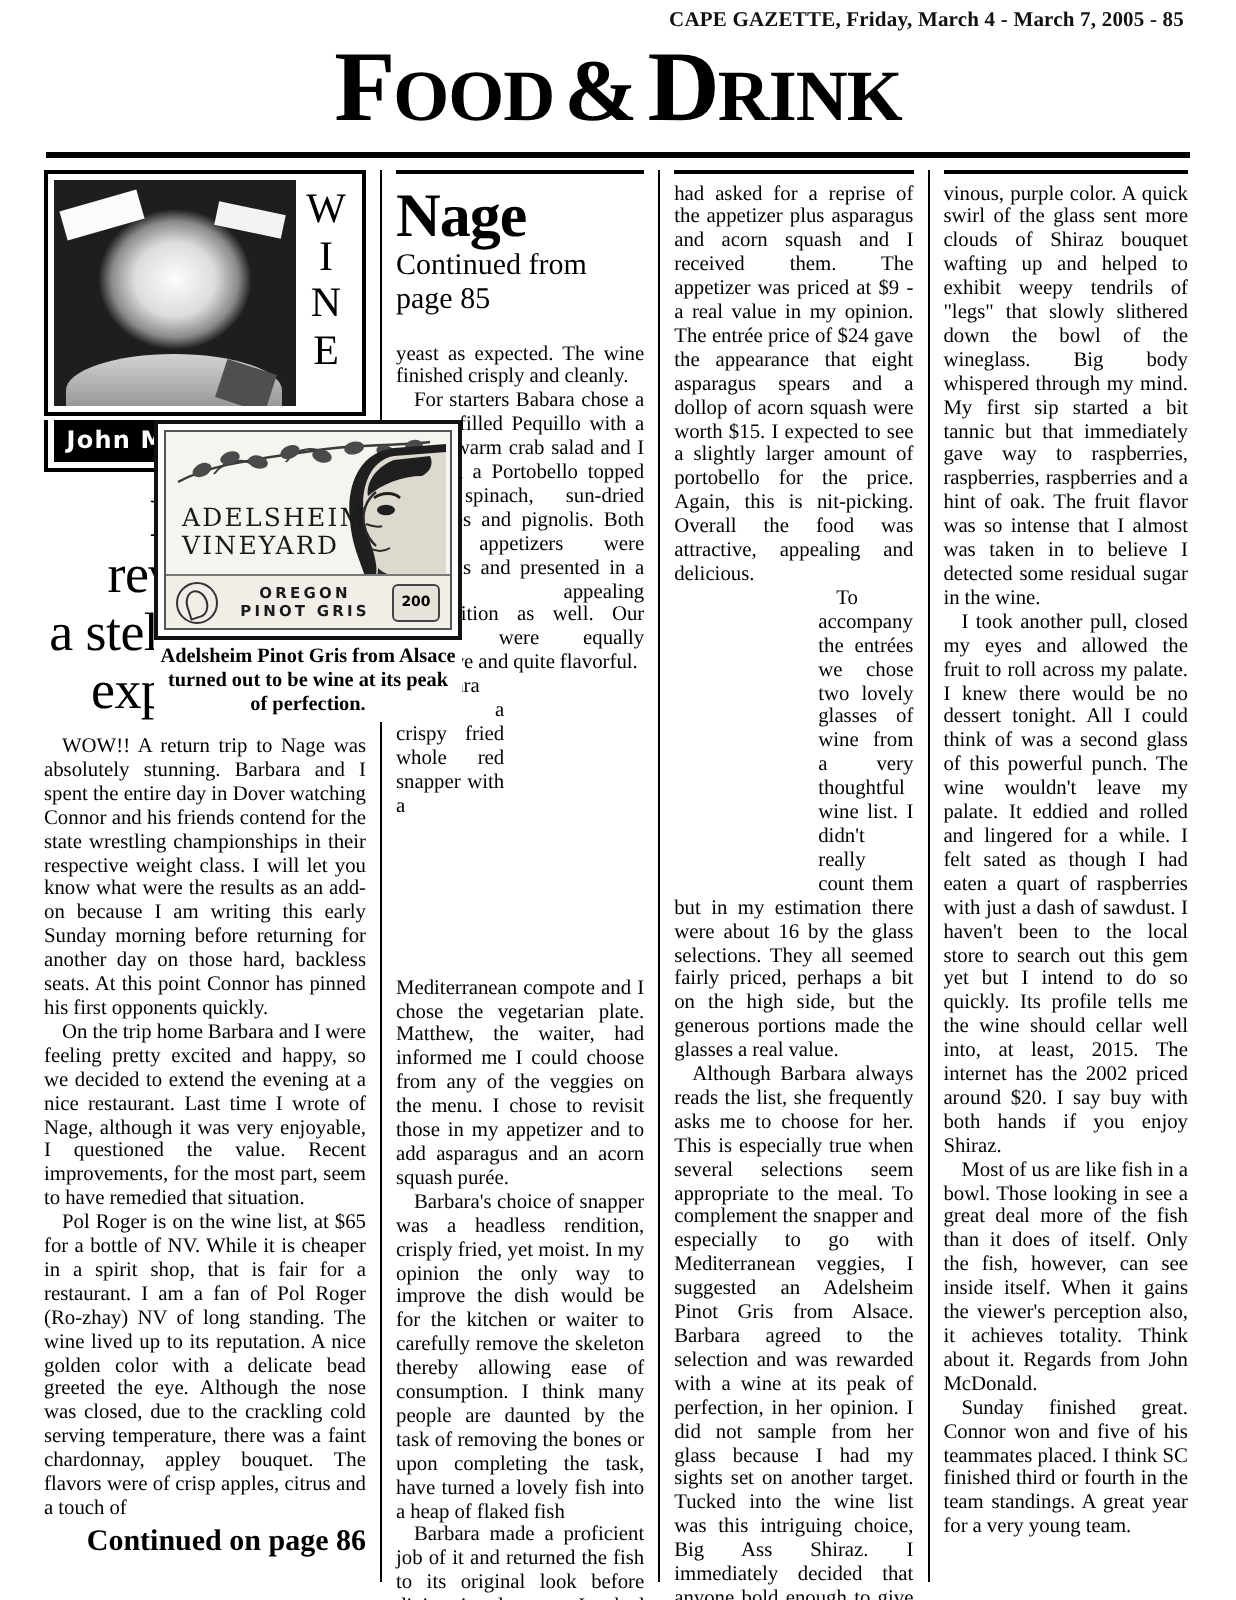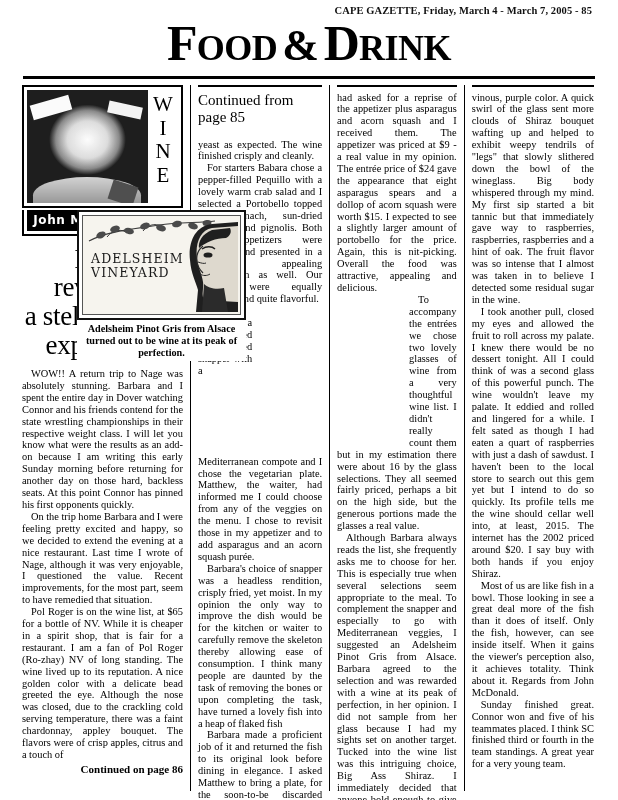--- a/index.html
+++ b/index.html
@@ -184,21 +184,21 @@
   }
   .jump-line {
     font-family: "Liberation Serif", "DejaVu Serif", serif;
     font-weight: normal;
     font-size: 15px;
     margin-bottom: 13px;
   }
   .jump-end {
     font-family: "Liberation Serif", "DejaVu Serif", serif;
     font-weight: bold;
-    font-size: 11px;
+    font-size: 15px;
     text-align: right;
     margin-top: 2px;
   }
 
   
   p.body {
     font-family: "Liberation Serif", "DejaVu Serif", serif;
     font-size: 10.4px;
     line-height: 11.9px;
     text-align: justify;
@@ -208,21 +208,21 @@
     -webkit-hyphens: auto;
     word-spacing: -0.1px;
   }
   p.body.noind { text-indent: 0; }
 
   
   .figure {
     position: absolute;
     left: 77px;
     top: 210px;
-    width: 169px;
+    width: 154px;
     z-index: 5;
     background: #fff;
   }
   .label-frame {
     border: 2px solid #111;
     padding: 3px;
     background: #fff;
   }
   .label-inner {
     border: 1px solid #555;
@@ -371,20 +371,21 @@
         </div>
 
       <p class="body">WOW!! A return trip to Nage was absolutely stunning. Barbara and I spent the entire day in Dover watching Connor and his friends contend for the state wrestling championships in their respective weight class. I will let you know what were the results as an add-on because I am writing this early Sunday morning before returning for another day on those hard, backless seats. At this point Connor has pinned his first opponents quickly.</p>
       <p class="body">On the trip home Barbara and I were feeling pretty excited and happy, so we decided to extend the evening at a nice restaurant. Last time I wrote of Nage, although it was very enjoyable, I questioned the value. Recent improvements, for the most part, seem to have remedied that situation.</p>
       <p class="body">Pol Roger is on the wine list, at $65 for a bottle of NV. While it is cheaper in a spirit shop, that is fair for a restaurant. I am a fan of Pol Roger (Ro-zhay) NV of long standing. The wine lived up to its reputation. A nice golden color with a delicate bead greeted the eye. Although the nose was closed, due to the crackling cold serving temperature, there was a faint chardonnay, appley bouquet. The flavors were of crisp apples, citrus and a touch of</p>
       <div class="jump-end">Continued on page 86</div>
     </div>
 
     <div class="col col2">
       <div class="coltop"></div>
+      <div class="art-head">Nage</div>
       <div class="jump-line">Continued from page 85</div>
       <p class="body noind">yeast as expected. The wine finished crisply and cleanly.</p>
       <p class="body">For starters Babara chose a pepper-filled Pequillo with a lovely warm crab salad and I selected a Portobello topped with spinach, sun-dried tomatoes and pignolis. Both these appetizers were delicious and presented in a visually appealing composition as well. Our entrées were equally attractive and quite flavorful.</p>
       <div class="shape-col2"></div>
       <p class="body">Barbara chose a crispy fried whole red snapper with a Mediterranean compote and I chose the vegetarian plate. Matthew, the waiter, had informed me I could choose from any of the veggies on the menu. I chose to revisit those in my appetizer and to add asparagus and an acorn squash purée.</p>
       <p class="body">Barbara's choice of snapper was a headless rendition, crisply fried, yet moist. In my opinion the only way to improve the dish would be for the kitchen or waiter to carefully remove the skeleton thereby allowing ease of consumption. I think many people are daunted by the task of removing the bones or upon completing the task, have turned a lovely fish into a heap of flaked fish</p>
       <p class="body">Barbara made a proficient job of it and returned the fish to its original look before dining in elegance. I asked Matthew to bring a plate, for the soon-to-be discarded bones. Although this seems to be petty, in a restaurant of this finesse and at their price point, I think it is fair to expect absolutely flawless service.</p>
       <p class="body">My veggie platter was up to expectations. In my opinion, it is the art of vegetable preparation that is missing from most restaurants. Nage was flawless in its preparation and presentation. I did think the value was slightly off. I</p>
     </div>
 
@@ -433,19 +434,27 @@
             <path d="M18 56 C21 58, 25 58, 28 56" stroke="#2a2a2a" stroke-width="1" fill="none"></path>
             <ellipse cx="26" cy="37" rx="4.5" ry="2.6" fill="#1f1f1f"></ellipse>
             <path d="M20 31 C24 28, 30 28, 33 31" stroke="#1f1f1f" stroke-width="1.4" fill="none"></path>
             <path d="M30 12 C20 16, 16 24, 17 30 C24 24, 34 20, 44 20 C48 18, 50 14, 48 10 Z" fill="#1f1f1f"></path>
             <path d="M22 66 C26 70, 34 72, 42 70 L46 94 L20 94 Z" fill="#2b2b2b"></path>
           </svg>
           <div class="label-text">
             <div>ADELSHEIM</div>
             <div>VINEYARD</div>
           </div>
+          <div class="label-strip">
+            <div class="seal"></div>
+            <div class="appellation">
+              <div>OREGON</div>
+              <div>PINOT GRIS</div>
+            </div>
+            <div class="vintage">200</div>
+          </div>
         </div>
       </div>
     </div>
     <div class="caption">Adelsheim Pinot Gris from Alsace turned out to be wine at its peak of perfection.</div>
   </div>
 
 </div>
 
 </body></html>

